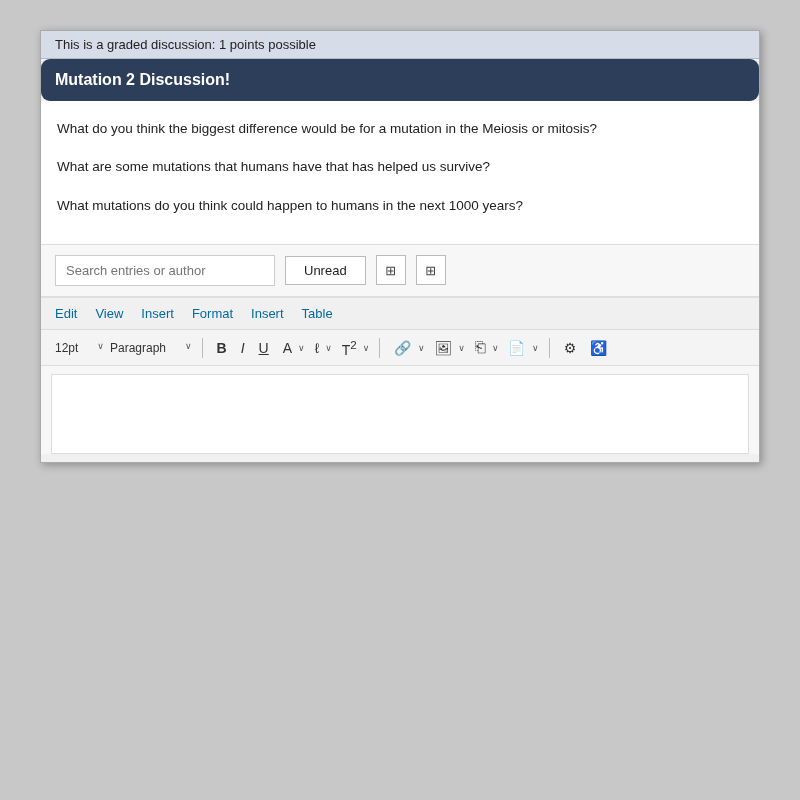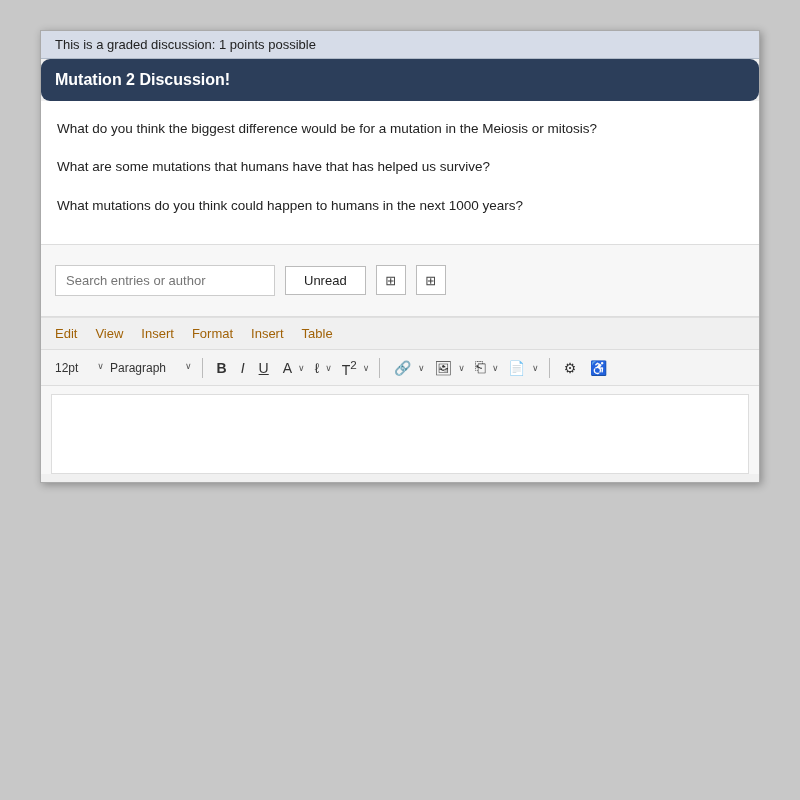--- a/index.html
+++ b/index.html
@@ -42,21 +42,21 @@
     .discussion-question {
       font-size: 13.5px;
       color: #222;
       margin-bottom: 18px;
       line-height: 1.5;
     }
     .search-bar-row {
       background: #f7f7f7;
       border-top: 1px solid #ddd;
       border-bottom: 1px solid #ddd;
-      padding: 20px 14px;
+      padding: 10px 14px;
       display: flex;
       align-items: center;
       gap: 10px;
     }
     .search-input {
       border: 1px solid #ccc;
       background: #fff;
       padding: 7px 10px;
       font-size: 13px;
       color: #555;
@@ -91,21 +91,21 @@
     .editor-menubar {
       display: flex;
       align-items: center;
       gap: 18px;
       padding: 8px 14px;
       border-bottom: 1px solid #ddd;
       background: #f0f0f0;
     }
     .editor-menubar span {
       font-size: 13px;
-      color: #a16207;
+      color: #0369a1;
       cursor: pointer;
     }
     .editor-toolbar {
       display: flex;
       align-items: center;
       gap: 6px;
       padding: 7px 14px;
       border-bottom: 1px solid #ddd;
       background: #f4f4f4;
       flex-wrap: wrap;

